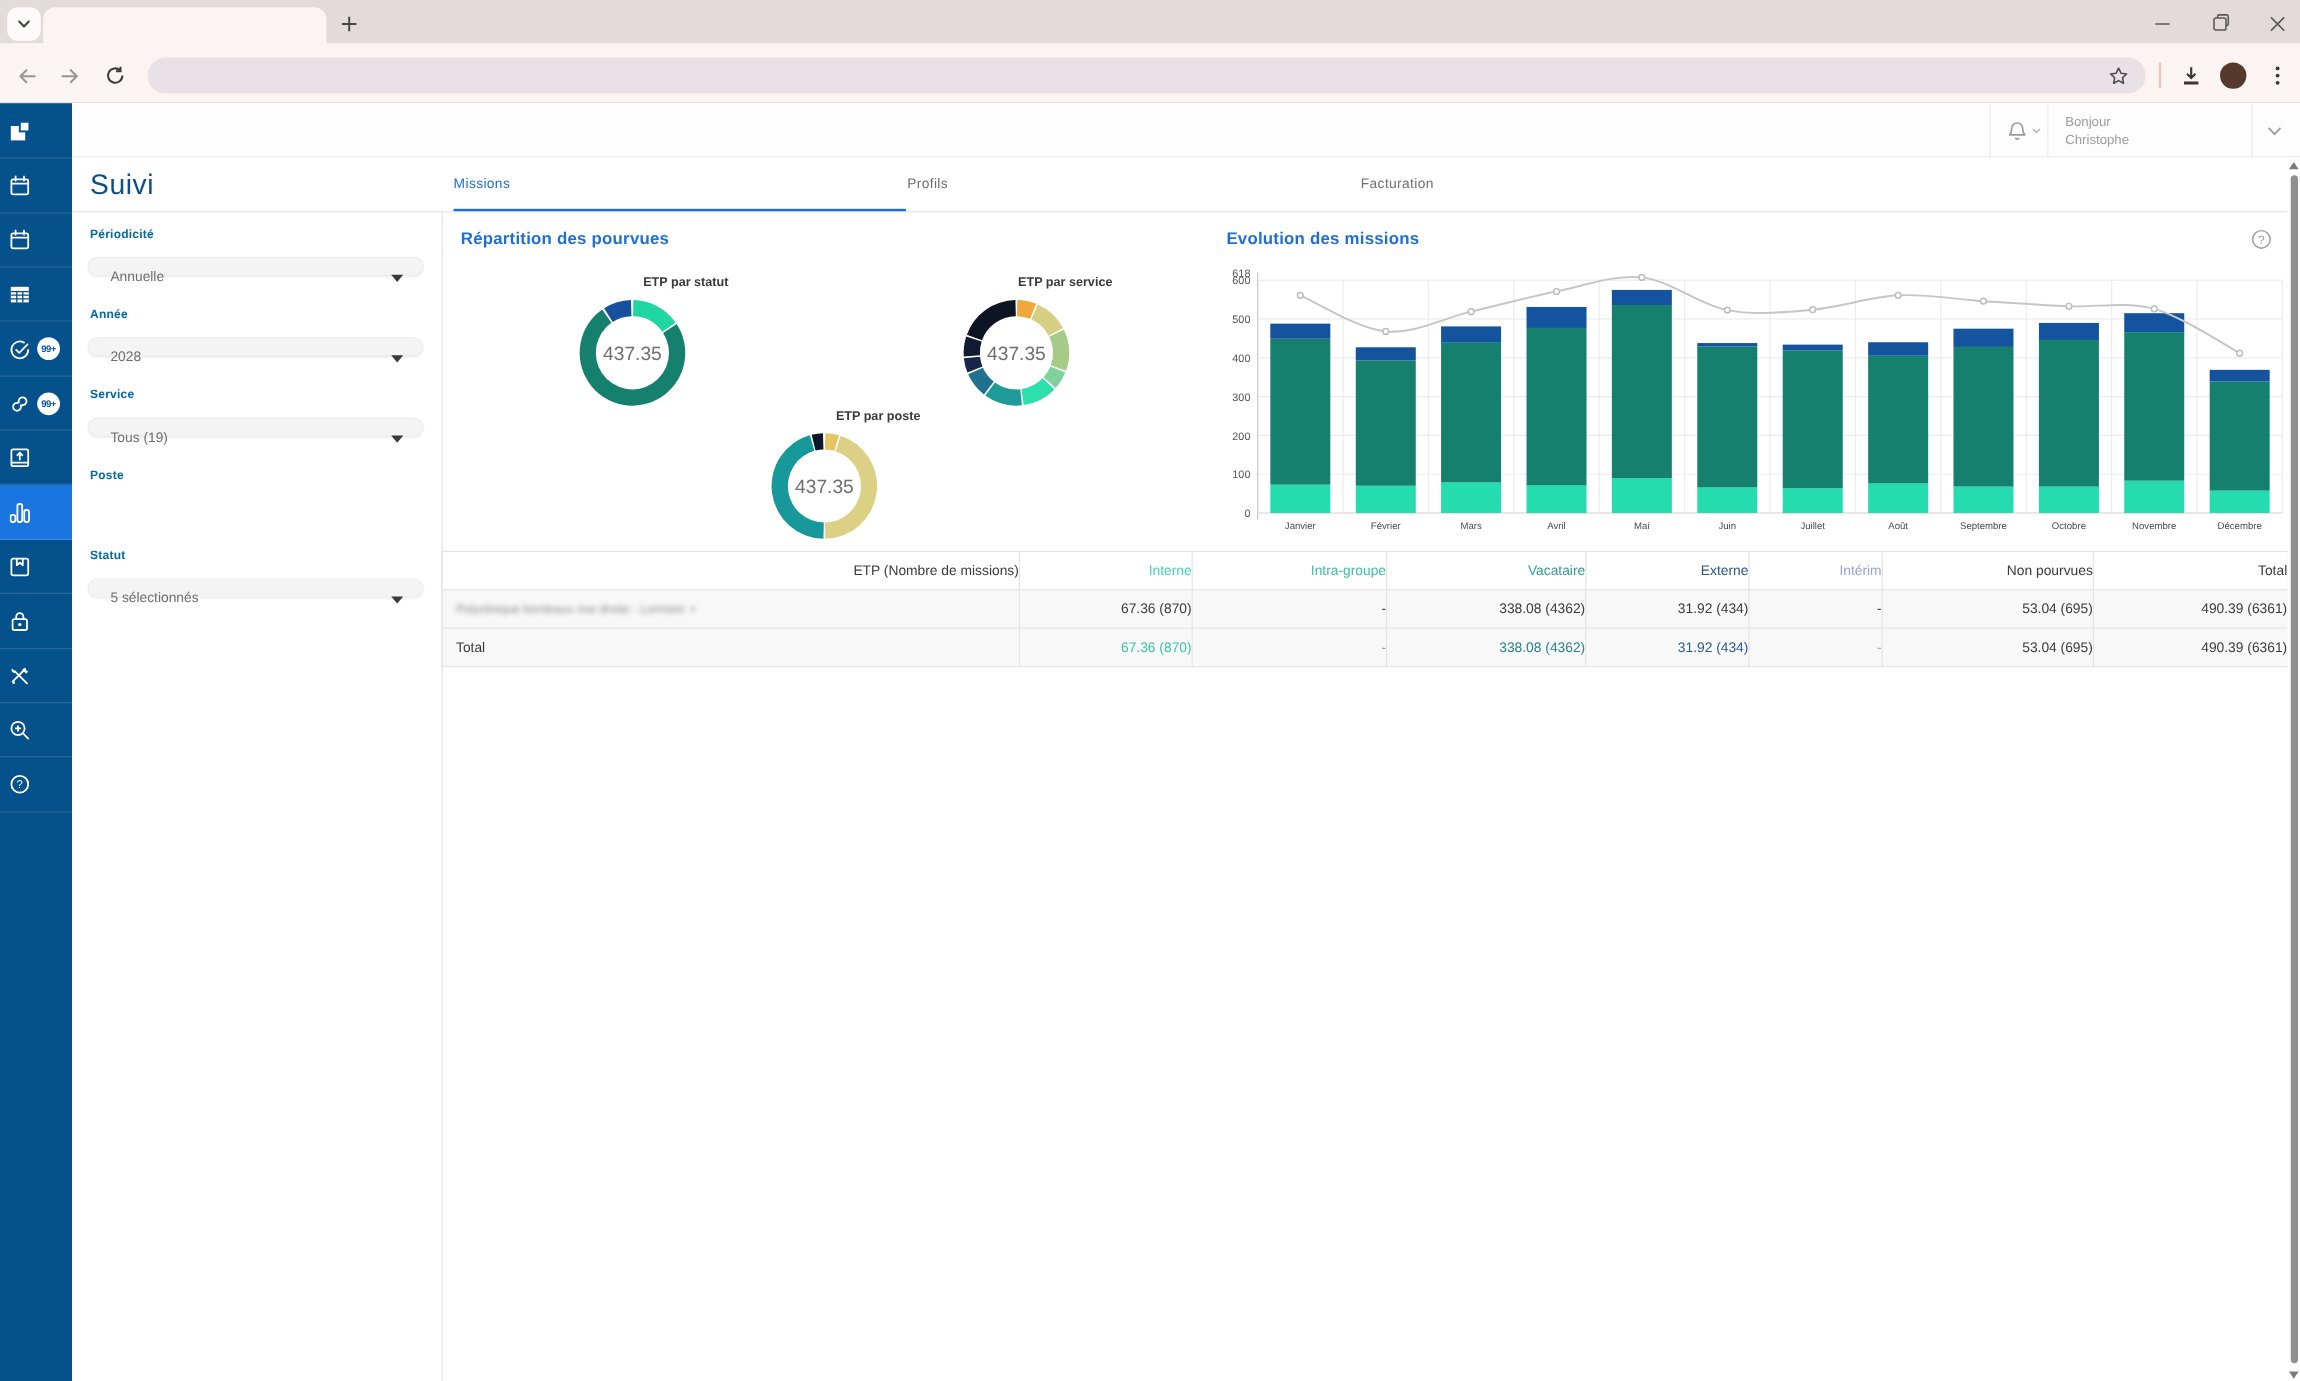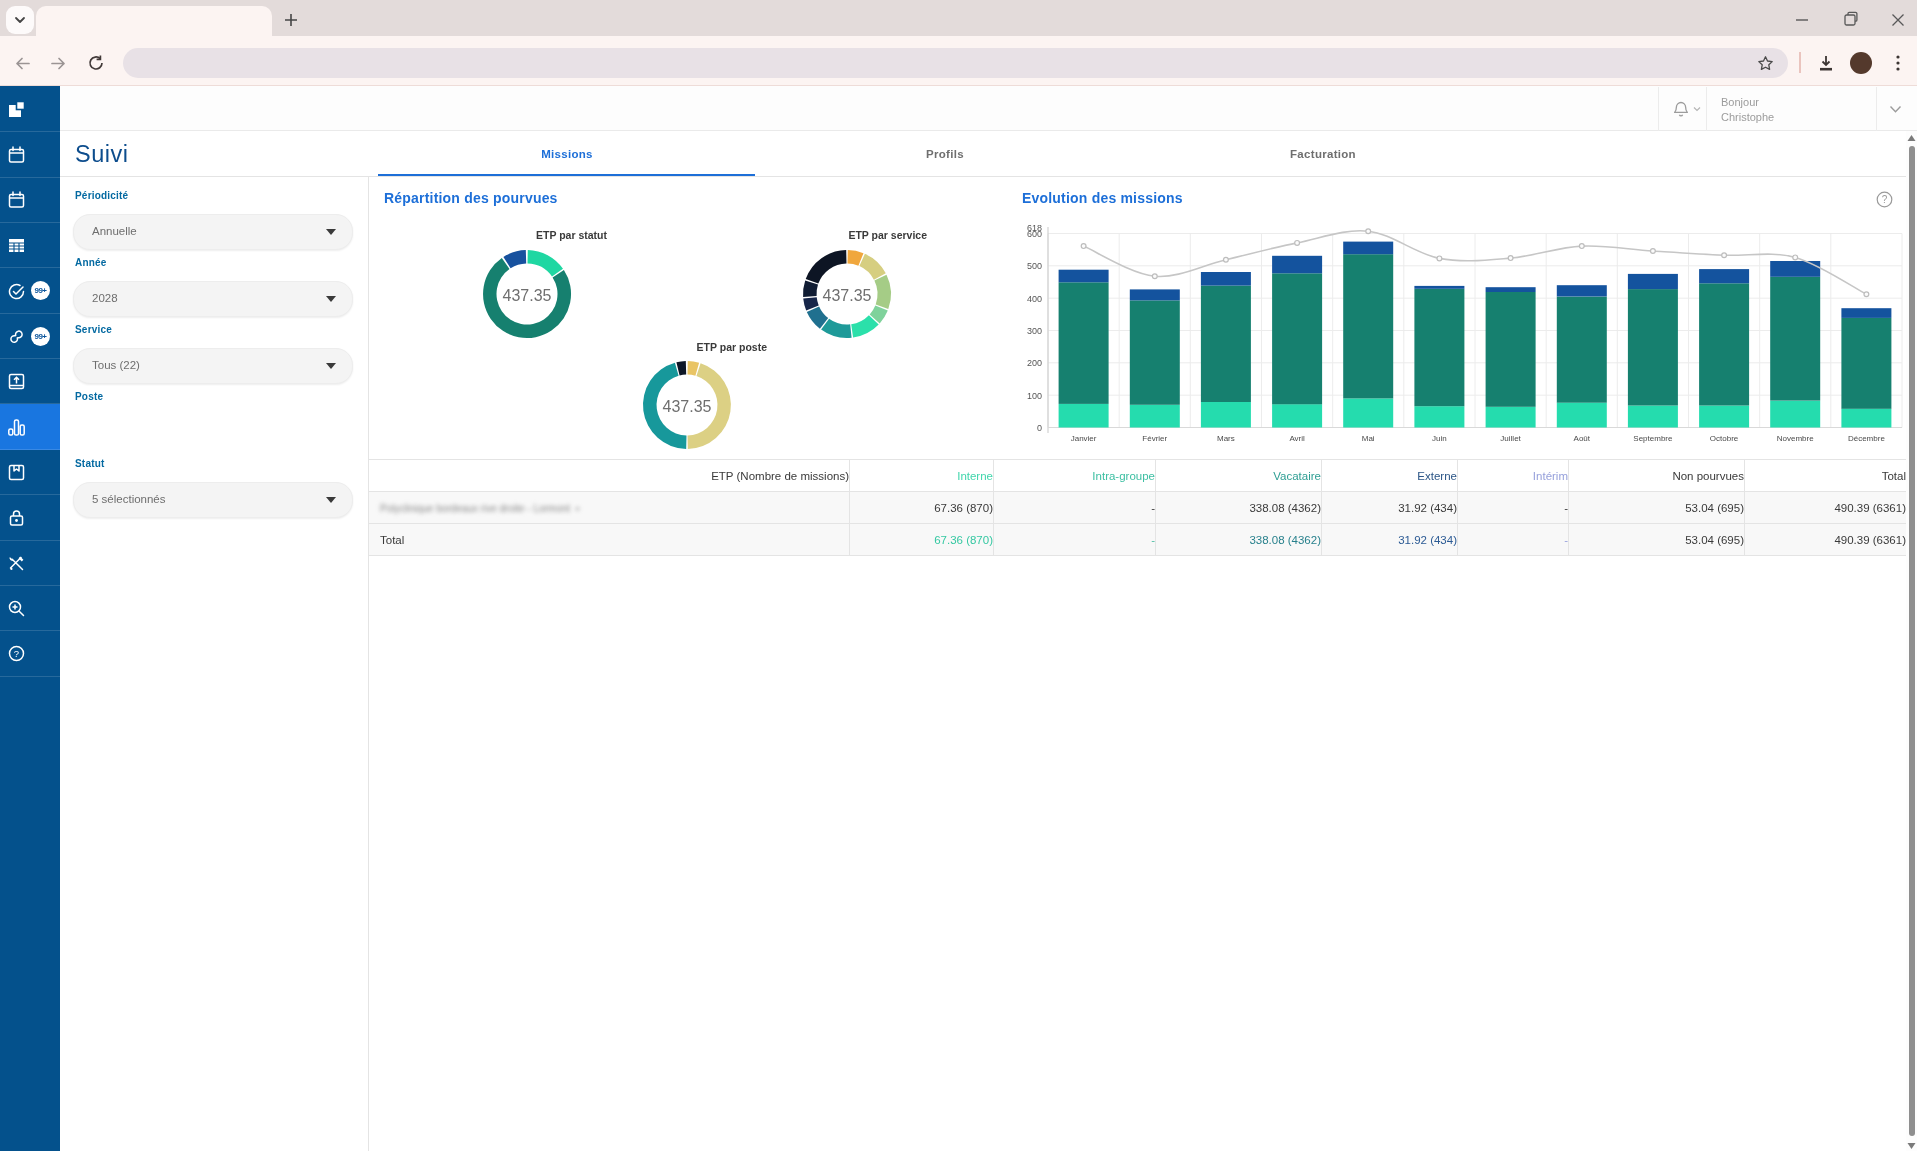--- a/index.html
+++ b/index.html
@@ -20,28 +20,28 @@
   
   #appheader { left:60px; top:86px; width:1857px; height:45px; background:#fdfdfd; border-bottom:1px solid #eaeaea; }
   #sidebar { left:0; top:86px; width:60px; height:1065px; background:#04518c; }
   .sideitem { left:0; width:60px; height:45px; border-bottom:1px solid rgba(255,255,255,0.14); }
   .sideactive { background:#1976e0; }
   .badge { position:absolute; left:31px; top:50%; margin-top:-9.5px; width:19px; height:19px;
     background:#fff; border-radius:50%; color:#0b559c; font-size:8px; font-weight:bold;
     text-align:center; line-height:19px; letter-spacing:-0.5px; }
 
   #title { left:75px; top:141px; font-size:23.5px; font-weight:normal; color:#0d4d8d; letter-spacing:0.5px; }
-  .tabitem { top:148px; width:378px; text-align:center; font-size:11.5px; letter-spacing:0.3px;font-weight:bold; }
+  .tabitem { top:148px; width:378px; font-size:11.5px; letter-spacing:0.3px; }
   #tabline { left:368px; top:176px; width:1538px; height:1px; background:#e4e4e4; }
   #tabind { left:378px; top:174px; width:377px; height:2px; background:#1d6fd8; }
   #vdivider { left:368px; top:177px; width:1px; height:974px; background:#e4e4e4; }
   #suiviline { left:60px; top:176px; width:308px; height:1px; background:#e4e4e4; }
 
   .flabel { left:75px; font-size:10px; font-weight:600; color:#0369a1; letter-spacing:0.2px; }
-  .fselect { left:73px; width:280px; height:36px; background:#f4f4f4; border:1px solid #ededed;
+  .fselect { left:73px; width:280px; height:16px; background:#f4f4f4; border:1px solid #ededed;
     border-radius:17px; box-shadow:0 1px 2px rgba(0,0,0,0.07); }
   .fselect span { position:absolute; left:18px; top:10px; font-size:11.5px; color:#6e6e6e; }
   .caret { position:absolute; right:16px; top:14px; width:0; height:0;
     border-left:5px solid transparent; border-right:5px solid transparent; border-top:6px solid #3a3a3a; }
 
   .h2 { font-size:14px; font-weight:600; color:#1d6fd8; letter-spacing:0.2px; }
   .donutlabel { font-size:10.5px; font-weight:bold; color:#3a3a3a; text-align:right; width:160px; }
   .donutval { font-size:16px; color:#6f6f6f; text-align:center; width:120px; }
 
   
@@ -221,21 +221,21 @@
       <span>Annuelle</span>
       <i class="caret"></i>
     </div>
   <div class="flabel abs" style="top:257px">Année</div>
   <div class="fselect abs" style="top:281px">
       <span>2028</span>
       <i class="caret"></i>
     </div>
   <div class="flabel abs" style="top:324px">Service</div>
   <div class="fselect abs" style="top:348px">
-      <span>Tous (22)</span>
+      <span>Tous (19)</span>
       <i class="caret"></i>
     </div>
   <div class="flabel abs" style="top:391px">Poste</div>
   <div class="flabel abs" style="top:458px">Statut</div>
   <div class="fselect abs" style="top:482px">
       <span>5 sélectionnés</span>
       <i class="caret"></i>
     </div>
 
   <div class="h2 abs" style="left:384px;top:190px">Répartition des pourvues</div>

